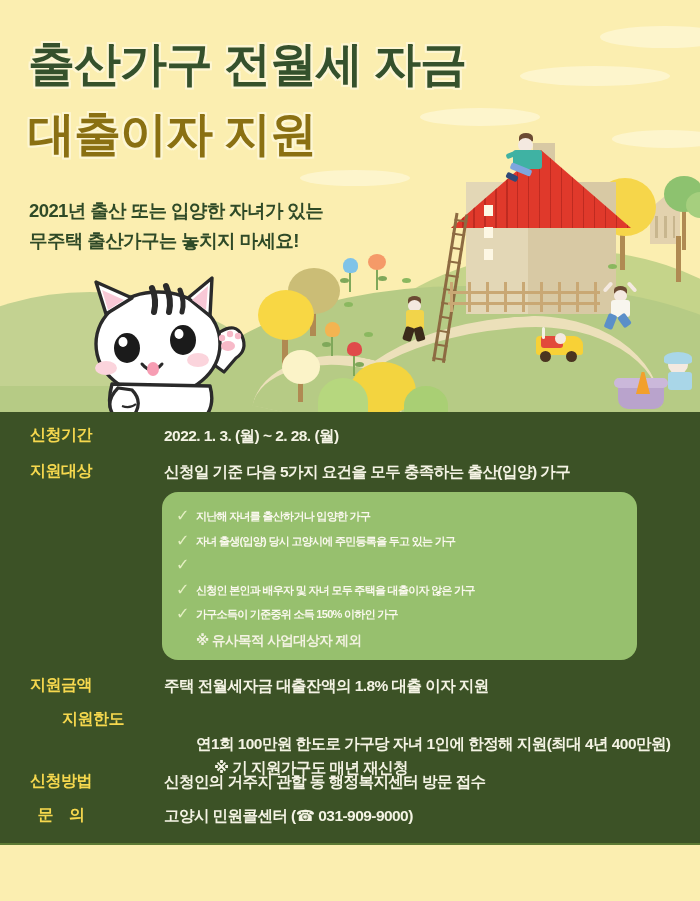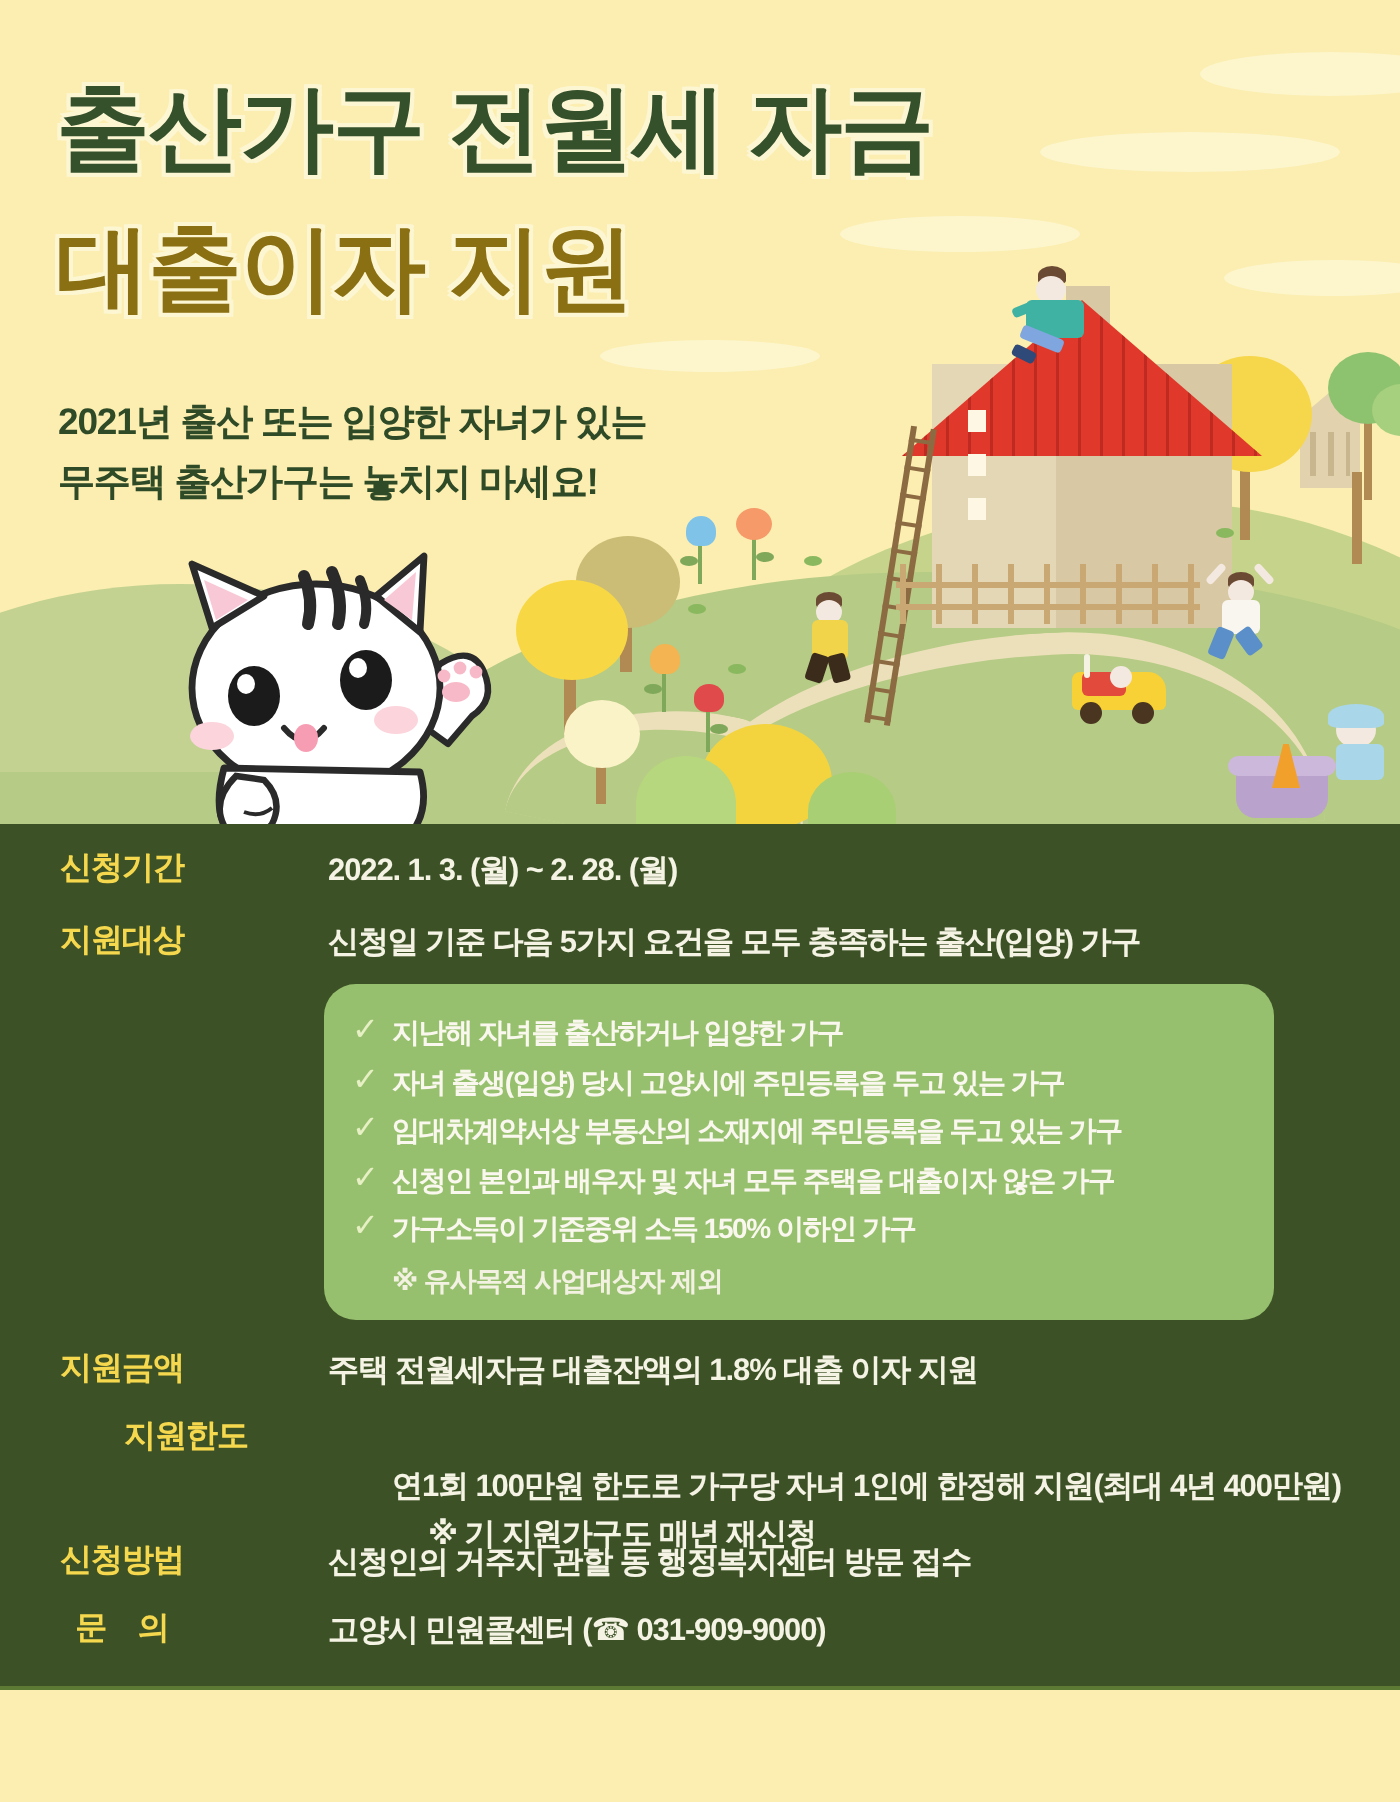--- a/index.html
+++ b/index.html
@@ -312,21 +312,21 @@
   }
   .check-mark {
     flex: 0 0 20px;
     font-size: 16px;
     font-weight: 700;
     color: #e4 efc7;
     color: #e6f0c4;
     line-height: 24.5px;
   }
   .check-text {
-    font-size: 14px;
+    font-size: 11px;
     font-weight: 600;
     color: #faf8ee;
     letter-spacing: -0.7px;
     line-height: 24.5px;
     white-space: nowrap;
   }
   .check-note {
     padding-left: 34px;
     padding-top: 5px;
     font-size: 13.5px;
@@ -592,21 +592,20 @@
       <div class="check-item">
         <span class="check-mark">✓</span>
         <span class="check-text">지난해 자녀를 출산하거나 입양한 가구</span>
       </div>
       <div class="check-item">
         <span class="check-mark">✓</span>
         <span class="check-text">자녀 출생(입양) 당시 고양시에 주민등록을 두고 있는 가구</span>
       </div>
       <div class="check-item">
         <span class="check-mark">✓</span>
-        <span class="check-text">임대차계약서상 부동산의 소재지에 주민등록을 두고 있는 가구</span>
       </div>
       <div class="check-item">
         <span class="check-mark">✓</span>
         <span class="check-text">신청인 본인과 배우자 및 자녀 모두 주택을 대출이자 않은 가구</span>
       </div>
       <div class="check-item">
         <span class="check-mark">✓</span>
         <span class="check-text">가구소득이 기준중위 소득 150% 이하인 가구</span>
       </div>
       <div class="check-note">※ 유사목적 사업대상자 제외</div>

